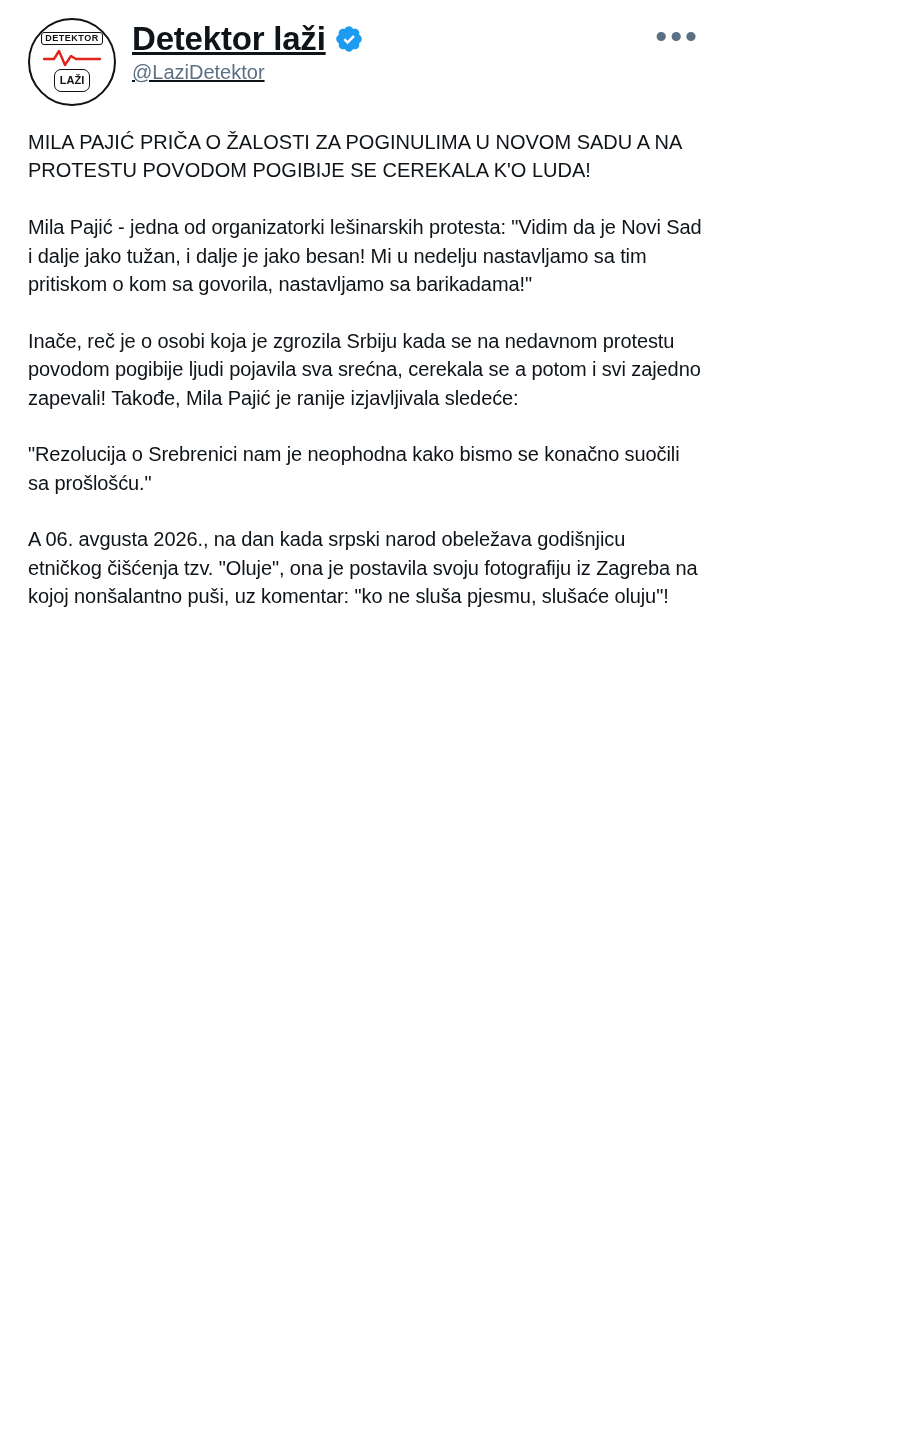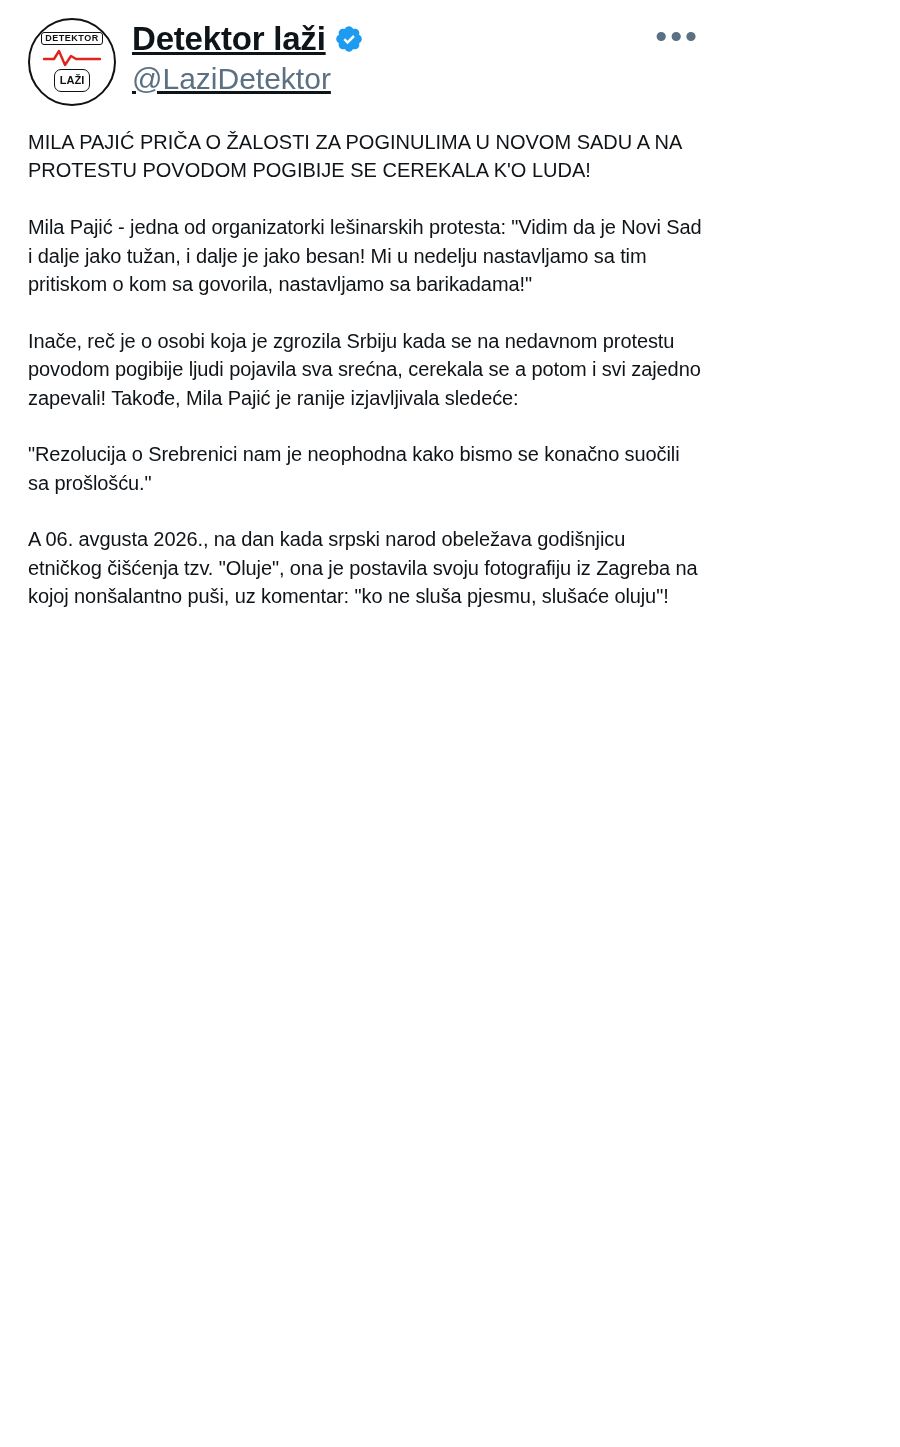--- a/index.html
+++ b/index.html
@@ -81,21 +81,21 @@
     line-height: 1.15;
     white-space: nowrap;
   }
   .verified {
     width: 30px;
     height: 30px;
     flex: 0 0 auto;
     display: inline-block;
   }
   .handle {
-    font-size: 30px;
+    font-size: 20px;
     color: #5b7083;
     line-height: 1.25;
     margin-top: 2px;
   }
   .more-btn {
     flex: 0 0 auto;
     color: #5b7083;
     font-size: 34px;
     line-height: 0.5;
     letter-spacing: 3px;

